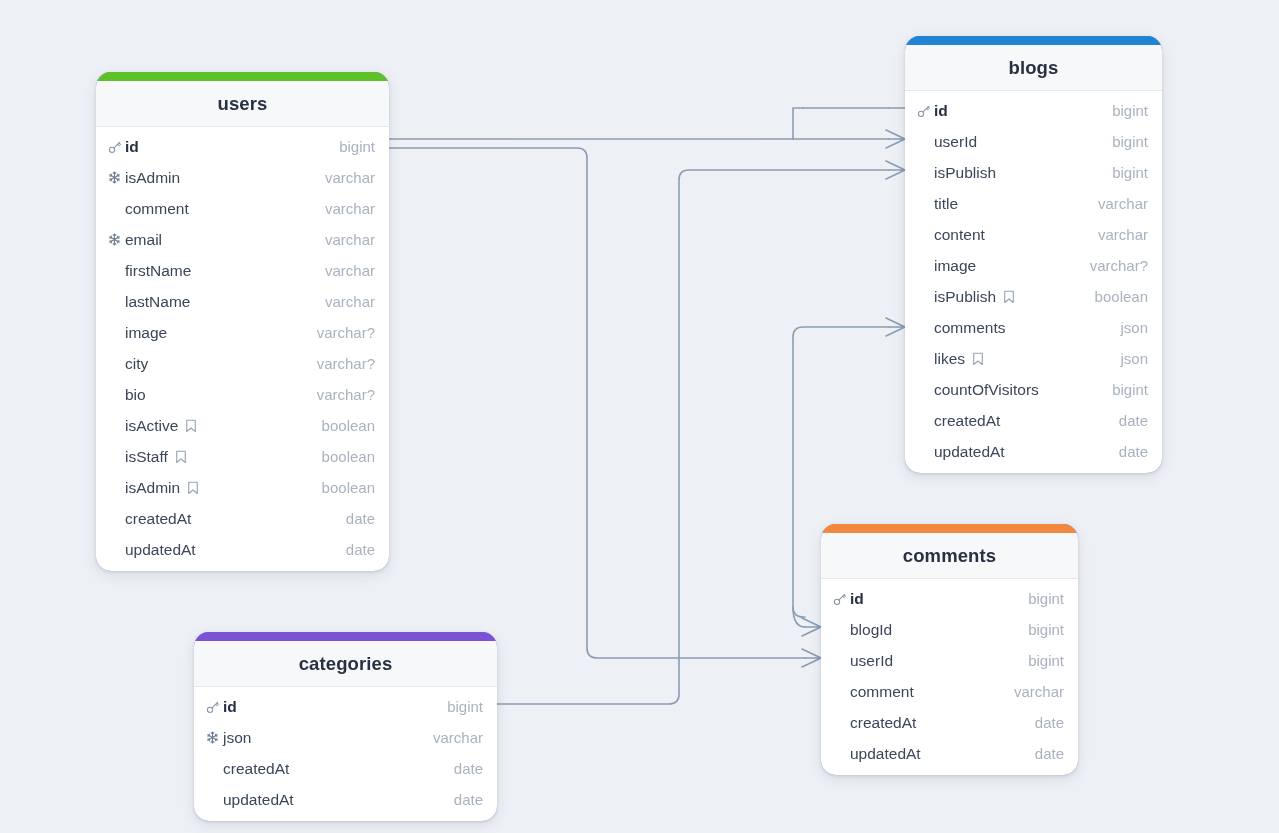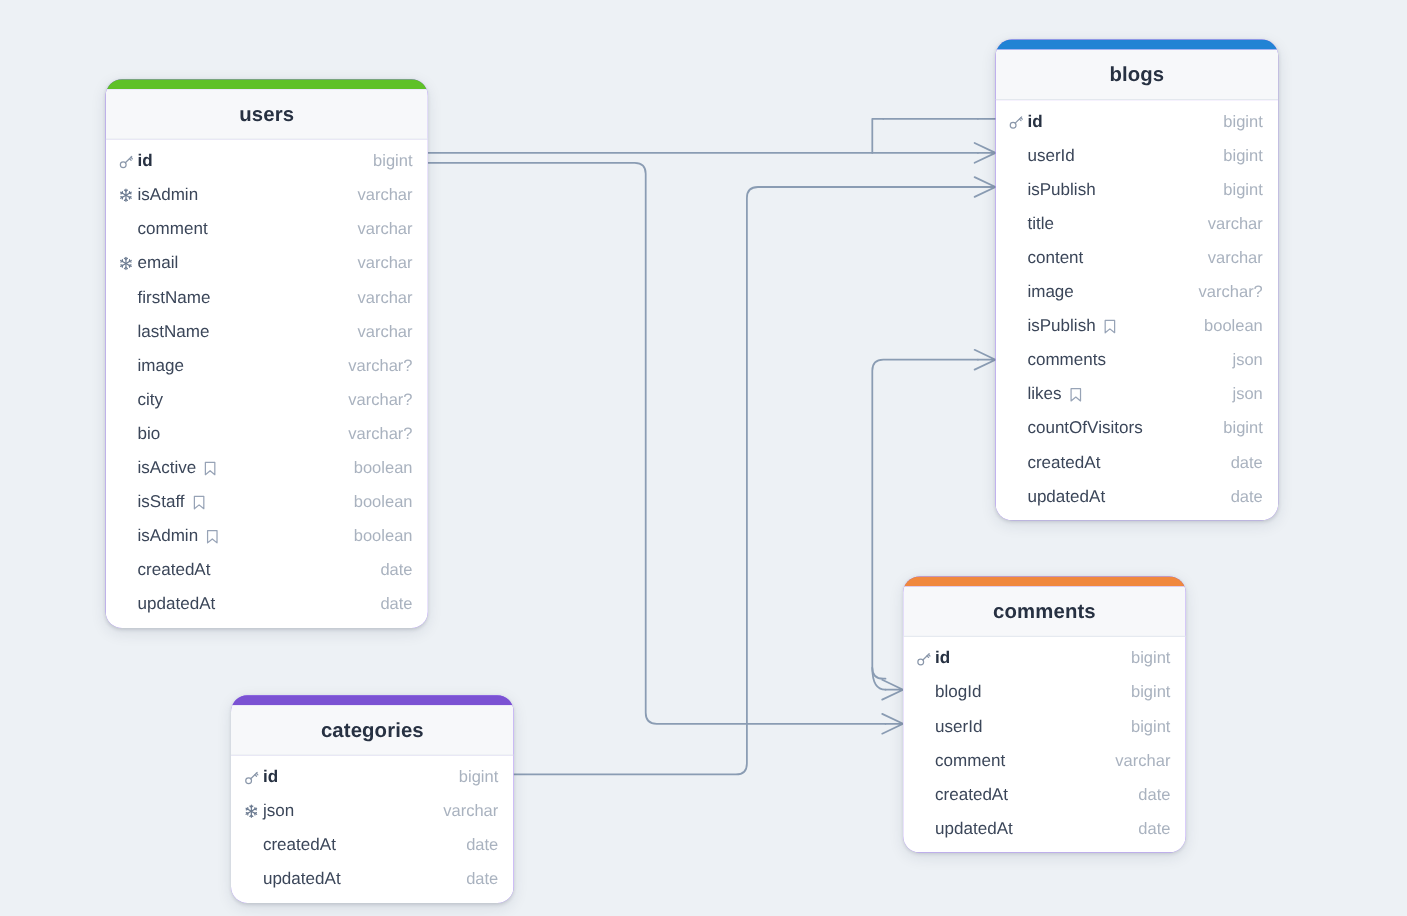--- a/index.html
+++ b/index.html
@@ -491,21 +491,21 @@
           <div class="field-row">
     <span class="field-left">
       <span class="key-slot"></span>
       <span class="field-name">updatedAt</span>
       <span class="flag-slot"></span>
     </span>
     <span class="field-type">date</span>
   </div>
         </div>
   </div>
-      <div class="table-card" style="left: 210px; top: 632px; width: 257px;">
+      <div class="table-card" style="left: 194px; top: 632px; width: 303px;">
     <div class="accent-bar" style="background: rgb(123, 82, 211);"></div>
     <div class="table-header">categories</div>
     <div class="fields">
           <div class="field-row">
     <span class="field-left">
       <span class="key-slot">
                 <svg class="ic" width="14" height="14" viewBox="0 0 16 16" fill="none" stroke="#8a97aa" stroke-width="1.25" stroke-linecap="round" stroke-linejoin="round">
                   <circle cx="4.6" cy="11.2" r="3.0"></circle>
                   <path d="M6.8 9.1 L13.4 2.6"></path>
                   <path d="M11.1 4.9 L12.8 6.5"></path>

